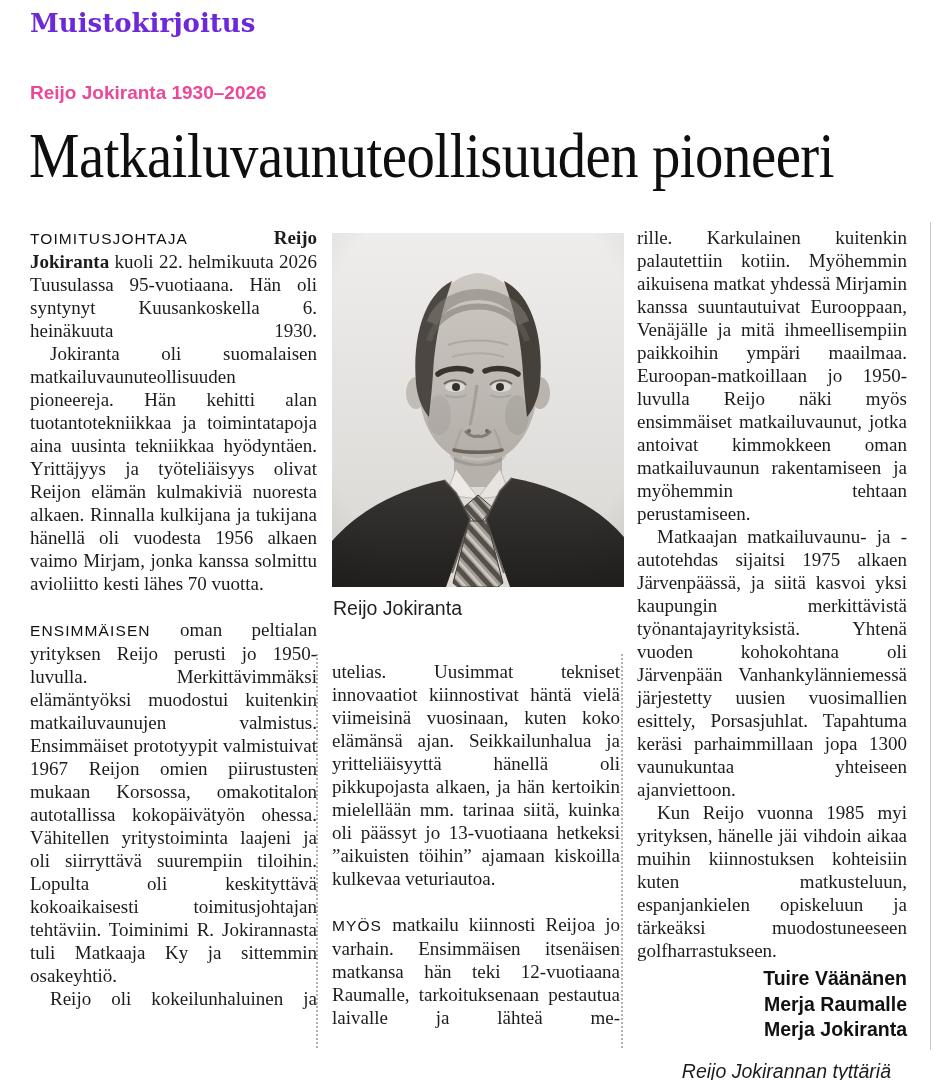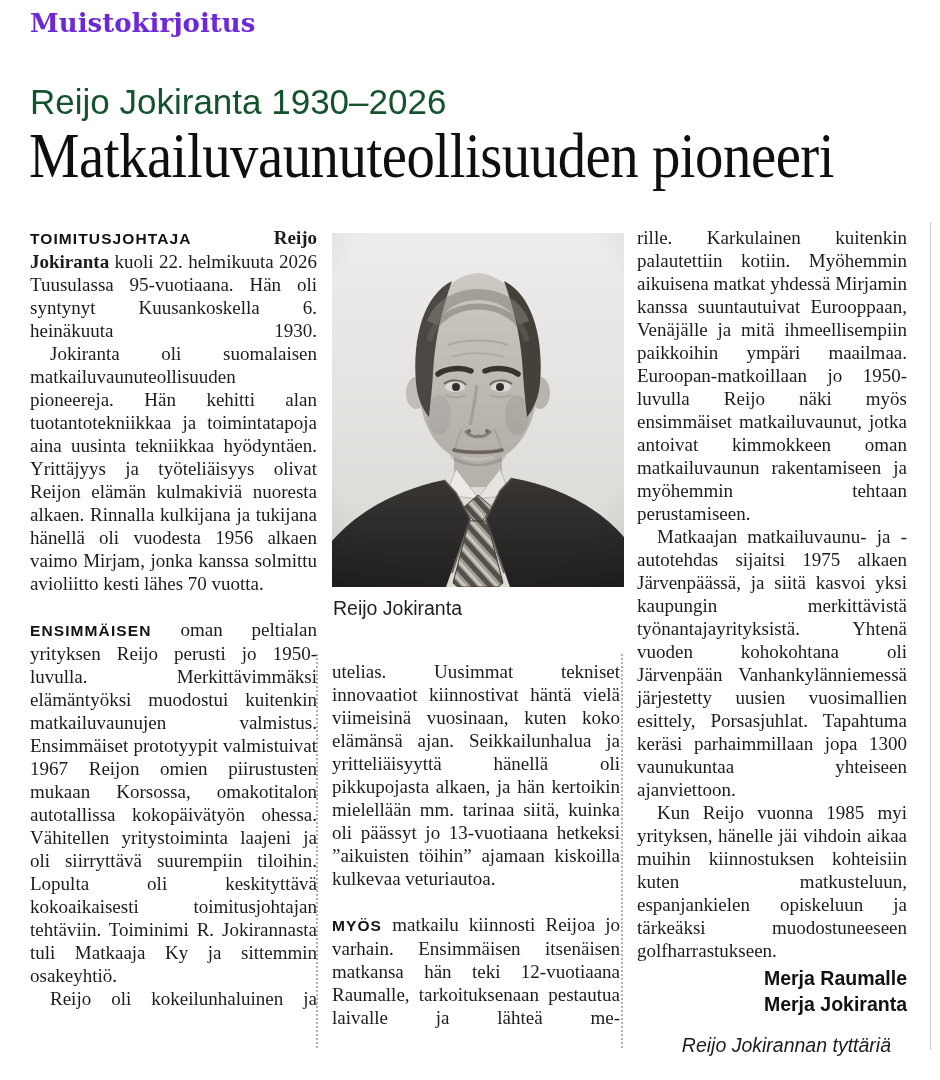--- a/index.html
+++ b/index.html
@@ -6,42 +6,42 @@
   body{
     width:940px;height:1080px;position:relative;background:#ffffff;
     font-family:"Liberation Serif",serif;color:#1b1b1b;overflow:hidden;
   }
   .kicker{
     position:absolute;left:30px;top:8px;
     font-family:"DejaVu Serif",serif;font-weight:bold;font-size:26px;color:#6d28d9;
   }
   .subtitle{
     position:absolute;left:30px;top:82px;
-    font-family:"Liberation Sans",sans-serif;font-size:35px;font-weight:400;color:#14532d;
+    font-family:"Liberation Sans",sans-serif;font-size:19px;font-weight:700;color:#ec4899;
   }
   .headline{
     position:absolute;left:29px;top:120px;
     font-family:"Liberation Serif",serif;font-size:63px;font-weight:400;color:#0f0f0f;
     letter-spacing:-0.5px;white-space:nowrap;
     transform:scaleX(0.9);transform-origin:left top;
   }
   .col{
     position:absolute;top:226px;
     font-size:19px;line-height:23px;text-align:justify;color:#1c1c1c;
     hyphens:auto;-webkit-hyphens:auto;
   }
   .col1{left:30px;width:287px;}
   .col2{left:332px;width:288px;}
   .col3{left:637px;width:270px;}
   .para{margin:0;}
   .para.indent{text-indent:20px;}
   .para.gap{margin-top:23px;}
   .para.spread{text-align-last:justify;}
   .lead-in{
-    font-family:"Liberation Sans",sans-serif;font-weight:bold;font-size:15.5px;
+    font-family:"Liberation Sans",sans-serif;font-weight:normal;font-size:15.5px;
     letter-spacing:1.1px;color:#111;
   }
   .bold-name{font-weight:bold;}
   .photo-frame{width:292px;height:354px;margin-top:7px;display:block;}
   .caption{
     font-family:"Liberation Sans",sans-serif;font-size:19.5px;color:#1f1f1f;
     margin:9px 0 0 1px;text-align:left;line-height:24px;
   }
   .col2-body{margin-top:40px;}
   .rule-dotted{
@@ -170,17 +170,18 @@
     <p class="para"><span>utelias. Uusimmat tekniset innovaatiot kiinnostivat häntä vielä viimeisinä vuosinaan, kuten koko elämänsä ajan. Seikkailunhalua ja yritteliäisyyttä hänellä oli pikkupojasta alkaen, ja hän kertoikin mielellään mm. tarinaa siitä, kuinka oli päässyt jo 13-vuotiaana hetkeksi ”aikuisten töihin” ajamaan kiskoilla kulkevaa veturiautoa.</span></p>
     <p class="para gap spread"><span class="lead-in">MYÖS</span> <span>matkailu kiinnosti Reijoa jo varhain. Ensimmäisen itsenäisen matkansa hän teki 12-vuotiaana Raumalle, tarkoituksenaan pestautua laivalle ja lähteä me-</span></p>
   </div>
 </div>
 
 <div class="col col3">
   <p class="para"><span>rille. Karkulainen kuitenkin palautettiin kotiin. Myöhemmin aikuisena matkat yhdessä Mirjamin kanssa suuntautuivat Eurooppaan, Venäjälle ja mitä ihmeellisempiin paikkoihin ympäri maailmaa. Euroopan-matkoillaan jo 1950-luvulla Reijo näki myös ensimmäiset matkailuvaunut, jotka antoivat kimmokkeen oman matkailuvaunun rakentamiseen ja myöhemmin tehtaan perustamiseen.</span></p>
   <p class="para indent"><span>Matkaajan matkailuvaunu- ja -autotehdas sijaitsi 1975 alkaen Järvenpäässä, ja siitä kasvoi yksi kaupungin merkittävistä työnantajayrityksistä. Yhtenä vuoden kohokohtana oli Järvenpään Vanhankylänniemessä järjestetty uusien vuosimallien esittely, Porsasjuhlat. Tapahtuma keräsi parhaimmillaan jopa 1300 vaunukuntaa yhteiseen ajanviettoon.</span></p>
   <p class="para indent"><span>Kun Reijo vuonna 1985 myi yrityksen, hänelle jäi vihdoin aikaa muihin kiinnostuksen kohteisiin kuten matkusteluun, espanjankielen opiskeluun ja tärkeäksi muodostuneeseen golfharrastukseen.</span></p>
   <div class="signatures">
+    <div>Tuire Väänänen</div>
     <div>Merja Raumalle</div>
     <div>Merja Jokiranta</div>
   </div>
   <p class="signature-role">Reijo Jokirannan tyttäriä</p>
 </div>
 
 </body></html>

